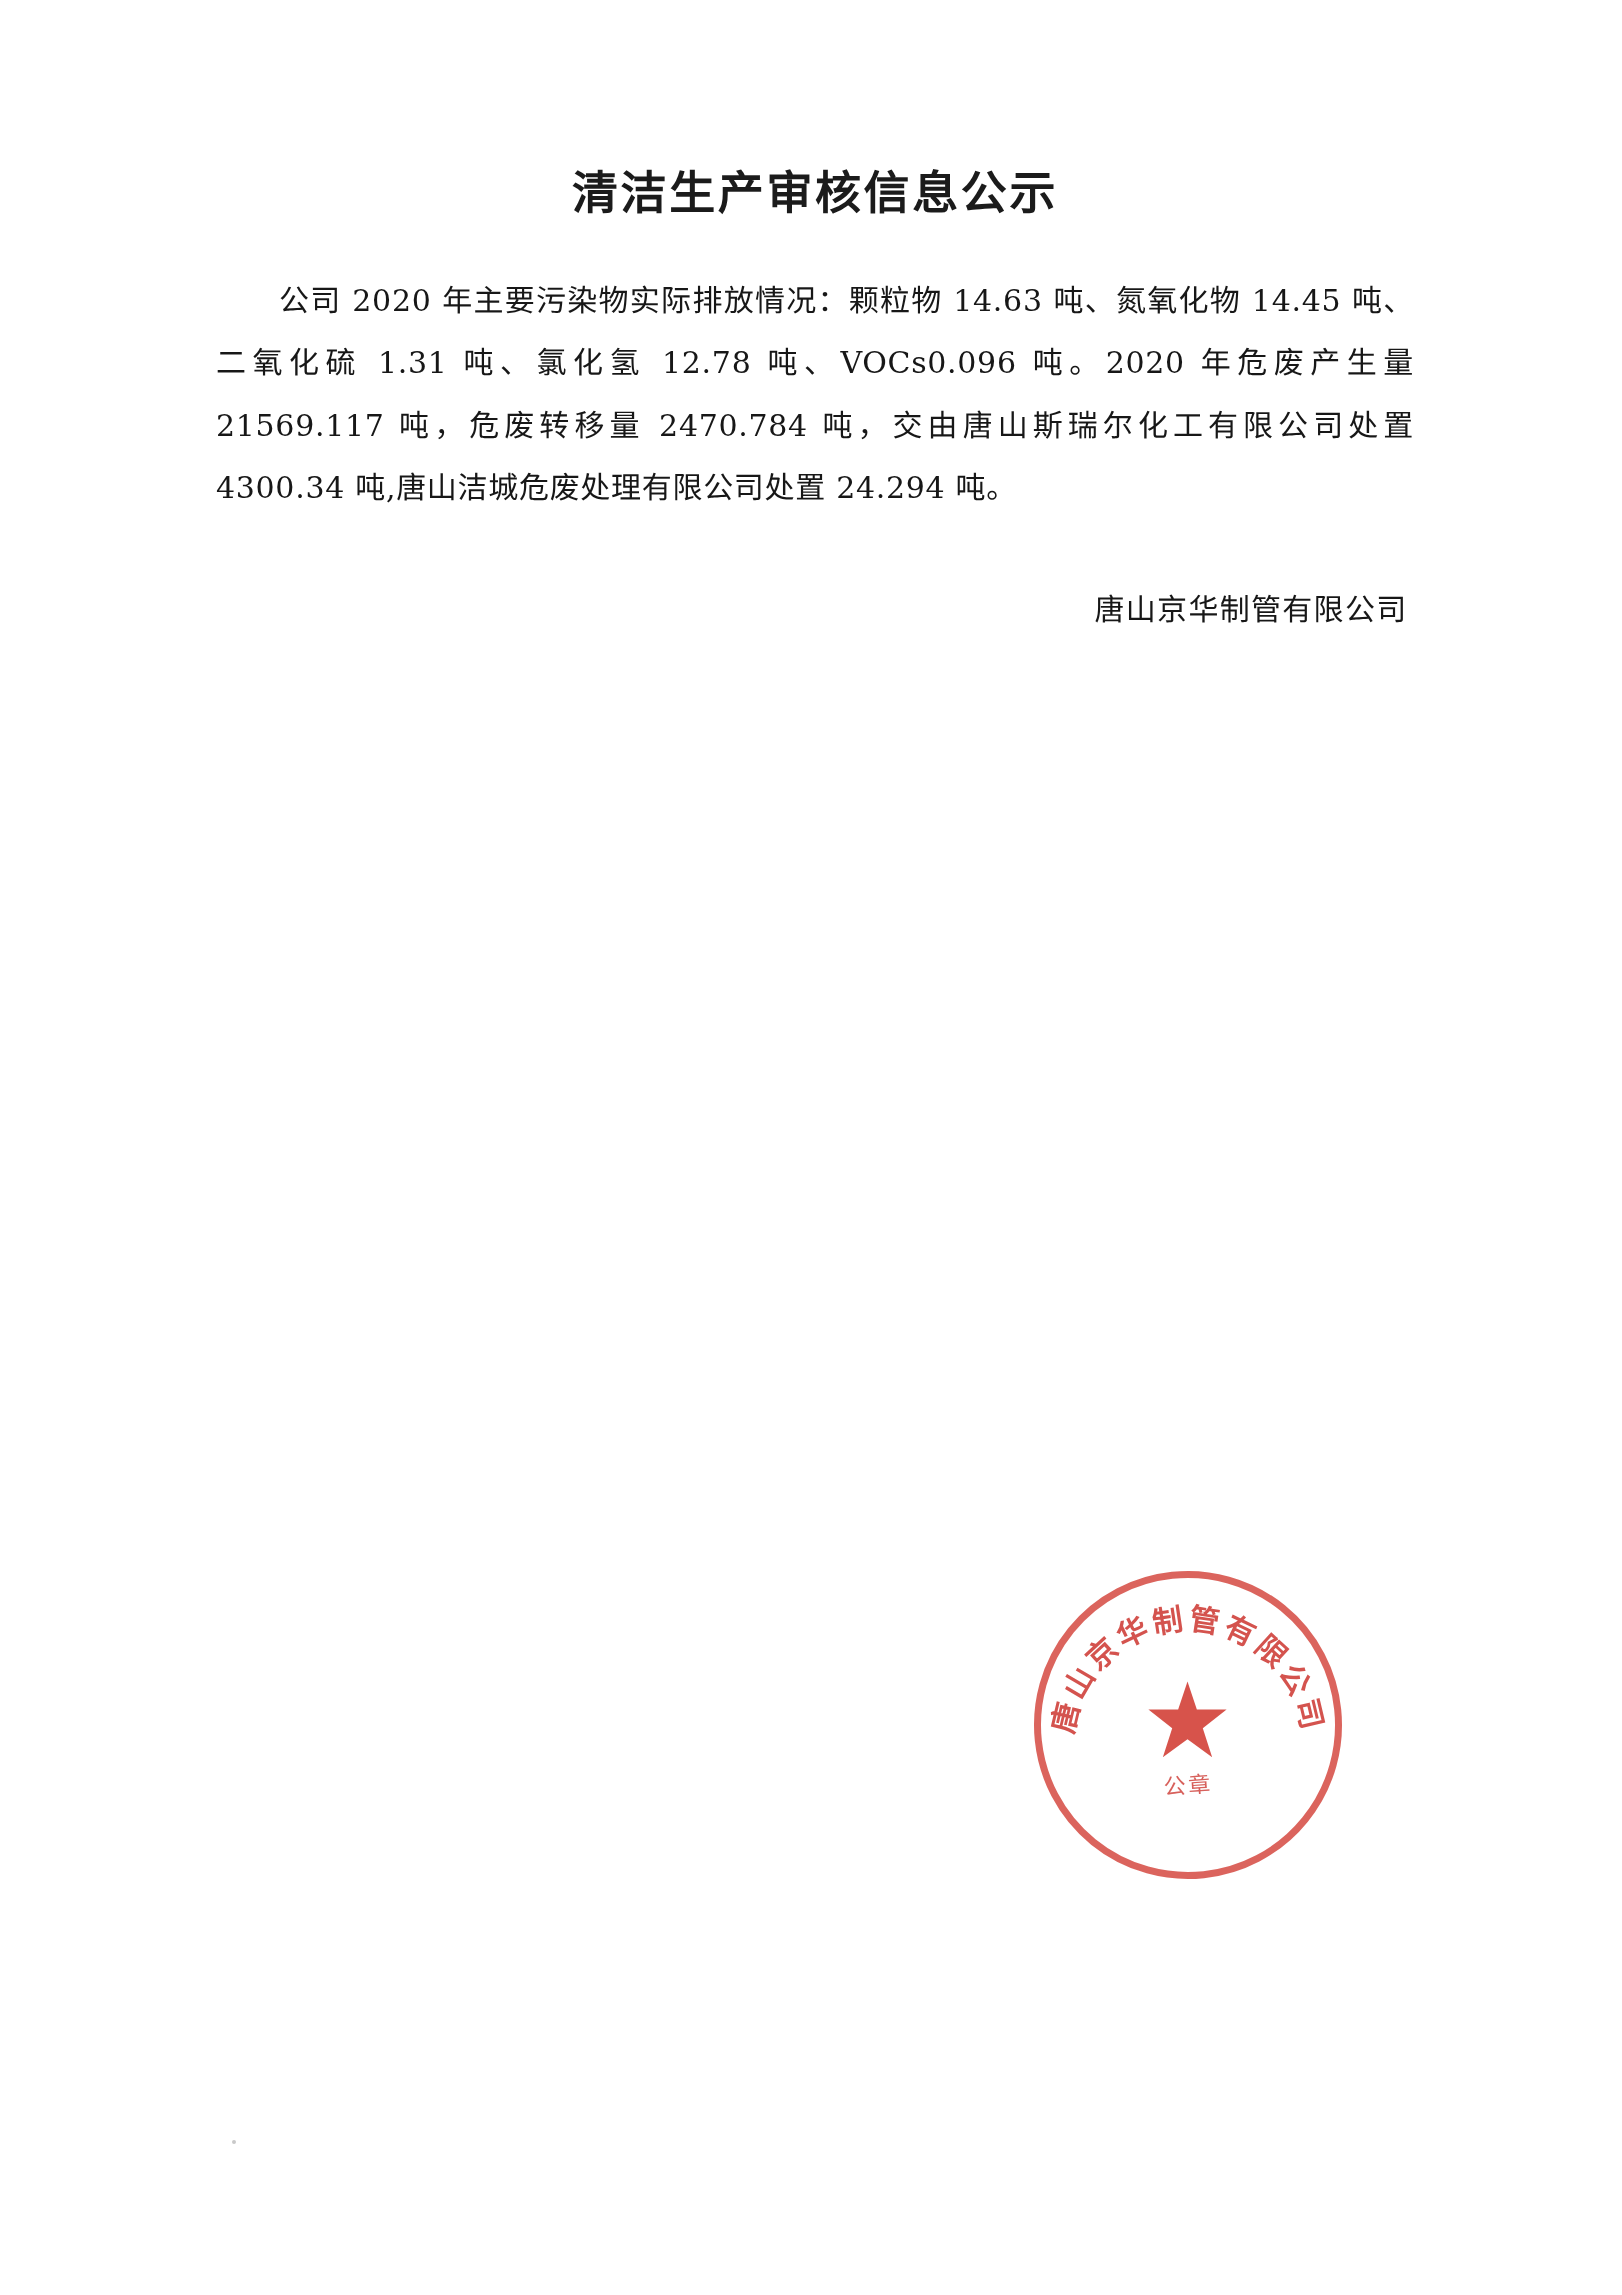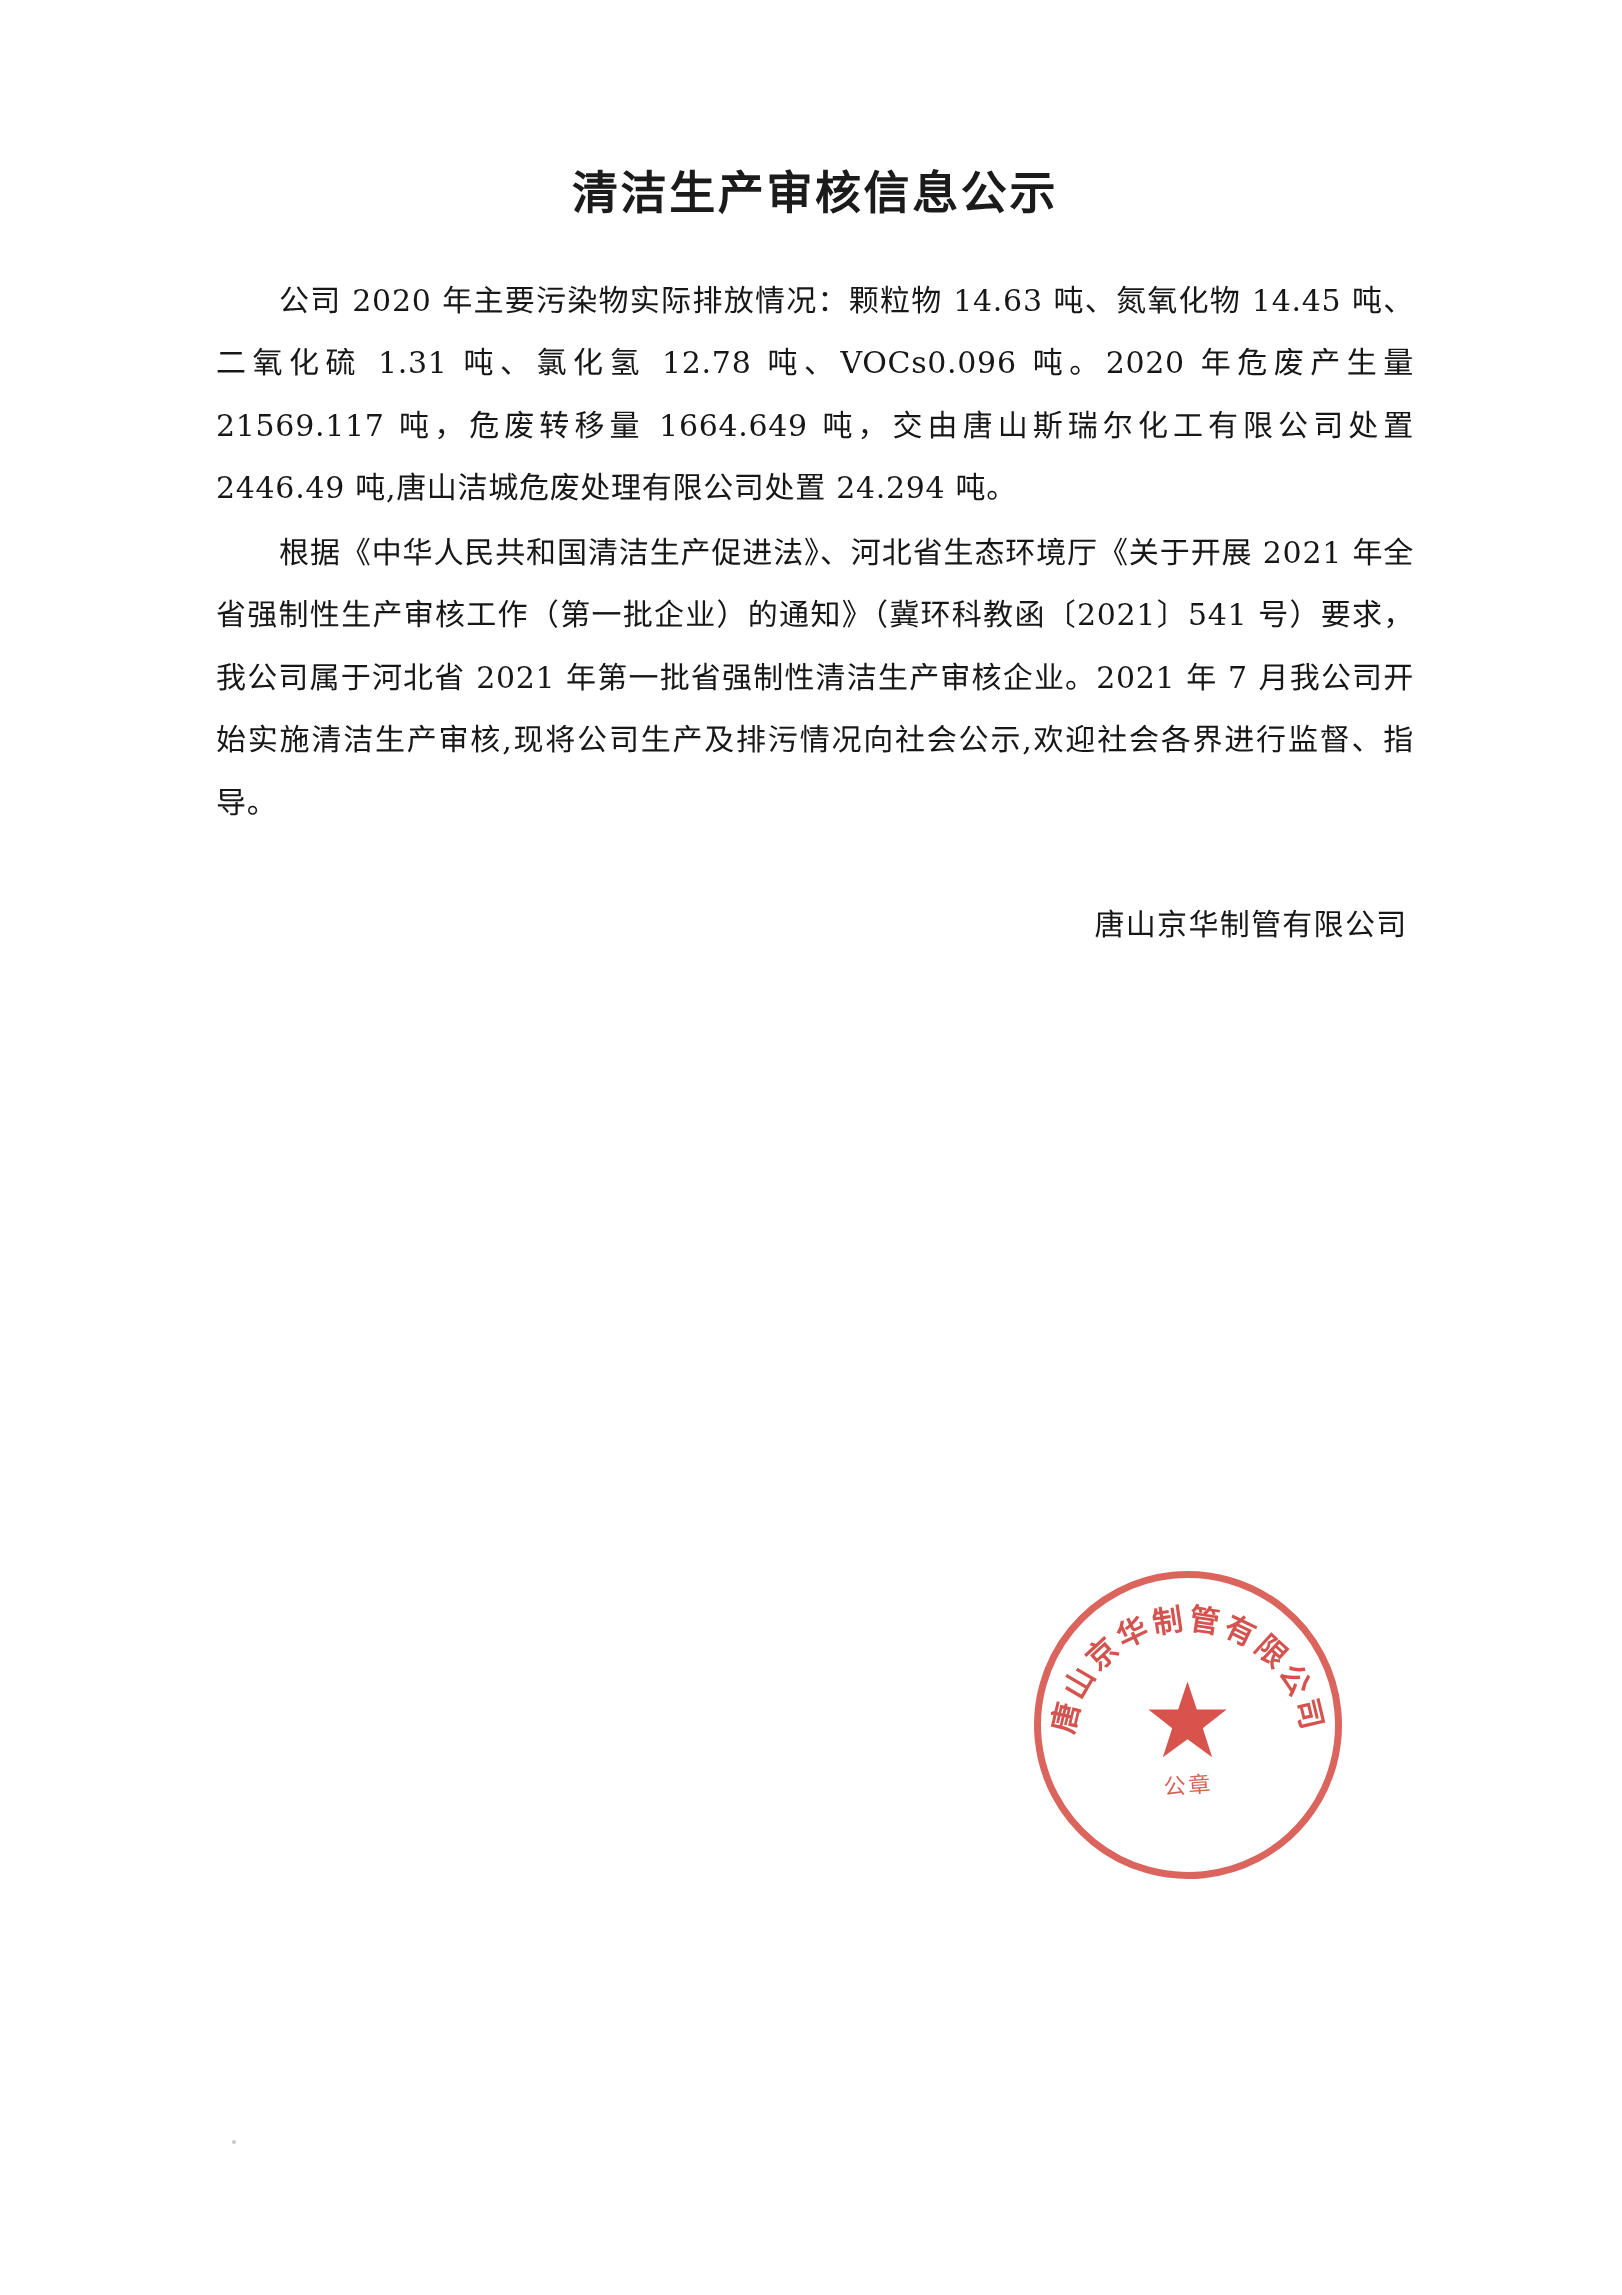--- a/index.html
+++ b/index.html
@@ -132,24 +132,23 @@
 <body>
 
 <div class="page">
   <div class="paper"></div>
 
   <div class="content">
 
     <h1 class="doc-title">清洁生产审核信息公示</h1>
 
 
-    <p class="para">公司 2020 年主要污染物实际排放情况：颗粒物 14.63 吨、氮氧化物 14.45 吨、二氧化硫 1.31 吨、氯化氢 12.78 吨、VOCs0.096 吨。2020 年危废产生量 21569.117 吨，危废转移量 1664.649 吨，交由唐山斯瑞尔化工有限公司处置 2446.49 吨,唐山洁城危废处理有限公司处置 24.294 吨。</p>
+    <p class="para">公司 2020 年主要污染物实际排放情况：颗粒物 14.63 吨、氮氧化物 14.45 吨、二氧化硫 1.31 吨、氯化氢 12.78 吨、VOCs0.096 吨。2020 年危废产生量 21569.117 吨，危废转移量 2470.784 吨，交由唐山斯瑞尔化工有限公司处置 4300.34 吨,唐山洁城危废处理有限公司处置 24.294 吨。</p>
 
 
-    <p class="para">根据《中华人民共和国清洁生产促进法》、河北省生态环境厅《关于开展 2021 年全省强制性生产审核工作（第一批企业）的通知》（冀环科教函〔2021〕541 号）要求，我公司属于河北省 2021 年第一批省强制性清洁生产审核企业。2021 年 7 月我公司开始实施清洁生产审核,现将公司生产及排污情况向社会公示,欢迎社会各界进行监督、指导。</p>
 
     <div class="signature-block">
       <span class="sig-line">唐山京华制管有限公司</span>
     </div>
 
   </div>
 
   <div class="seal">
     <div class="seal-ring"></div>
     <svg class="seal-text-svg" viewBox="0 0 470 470">

